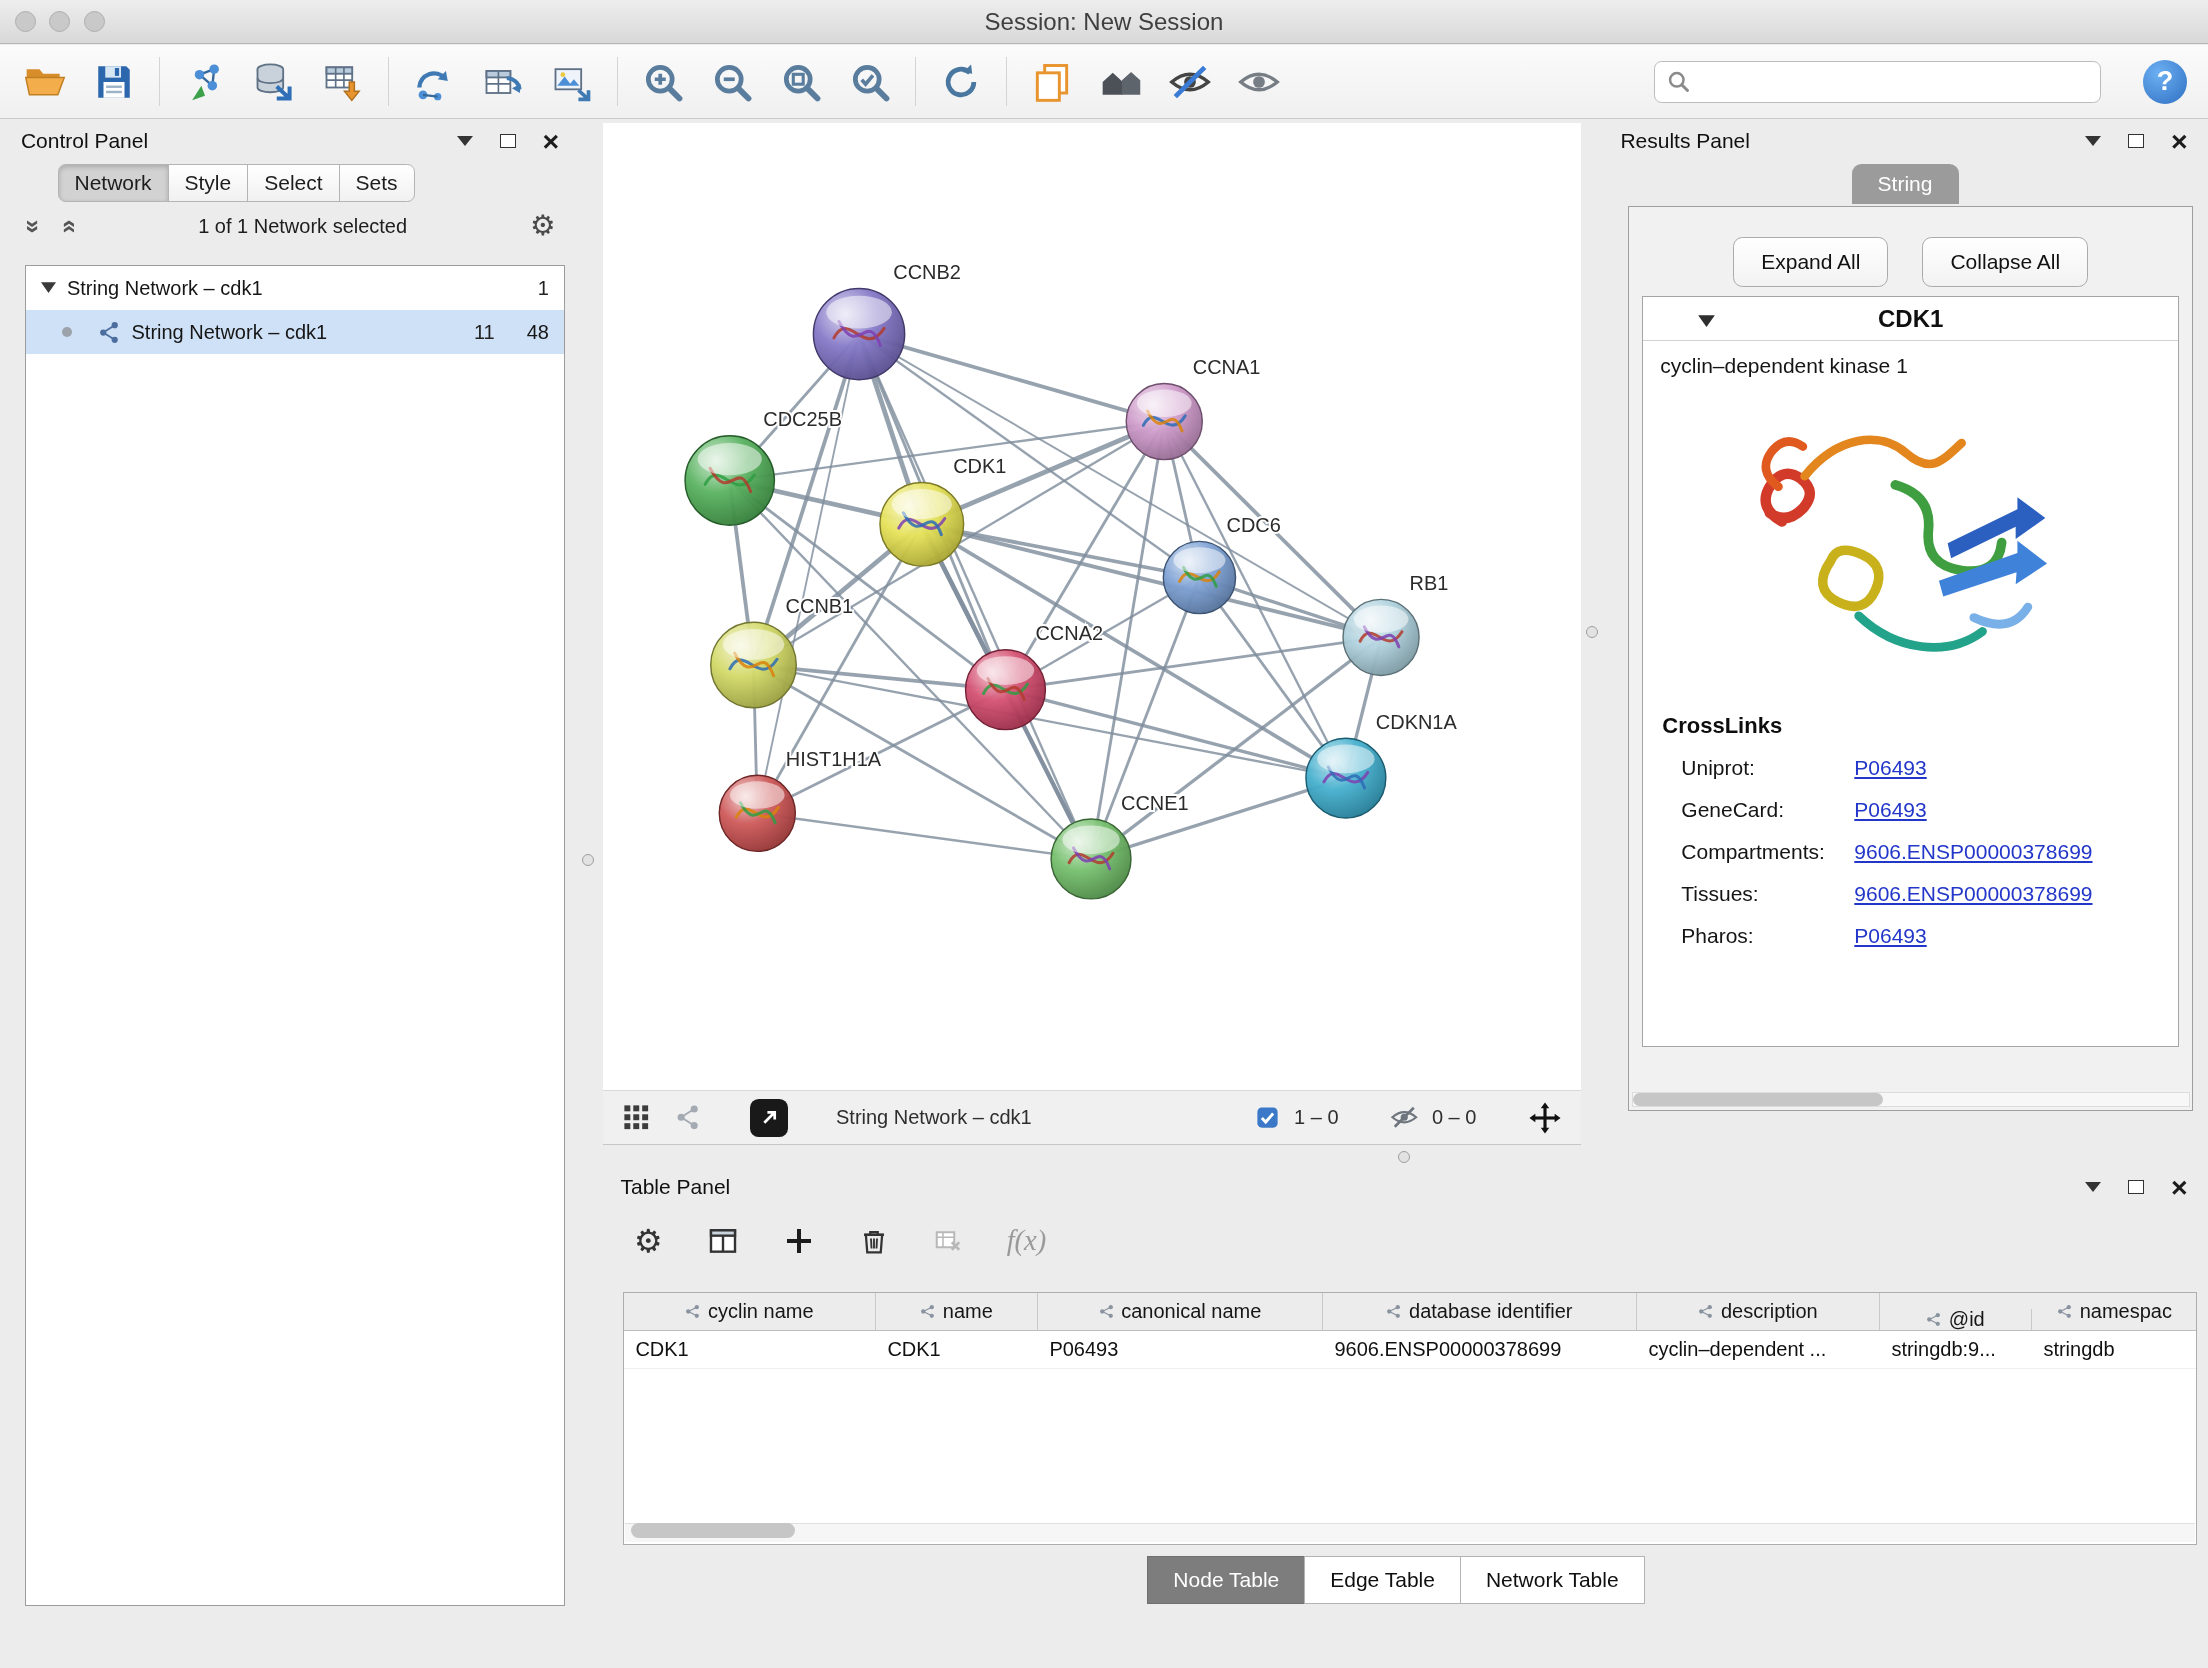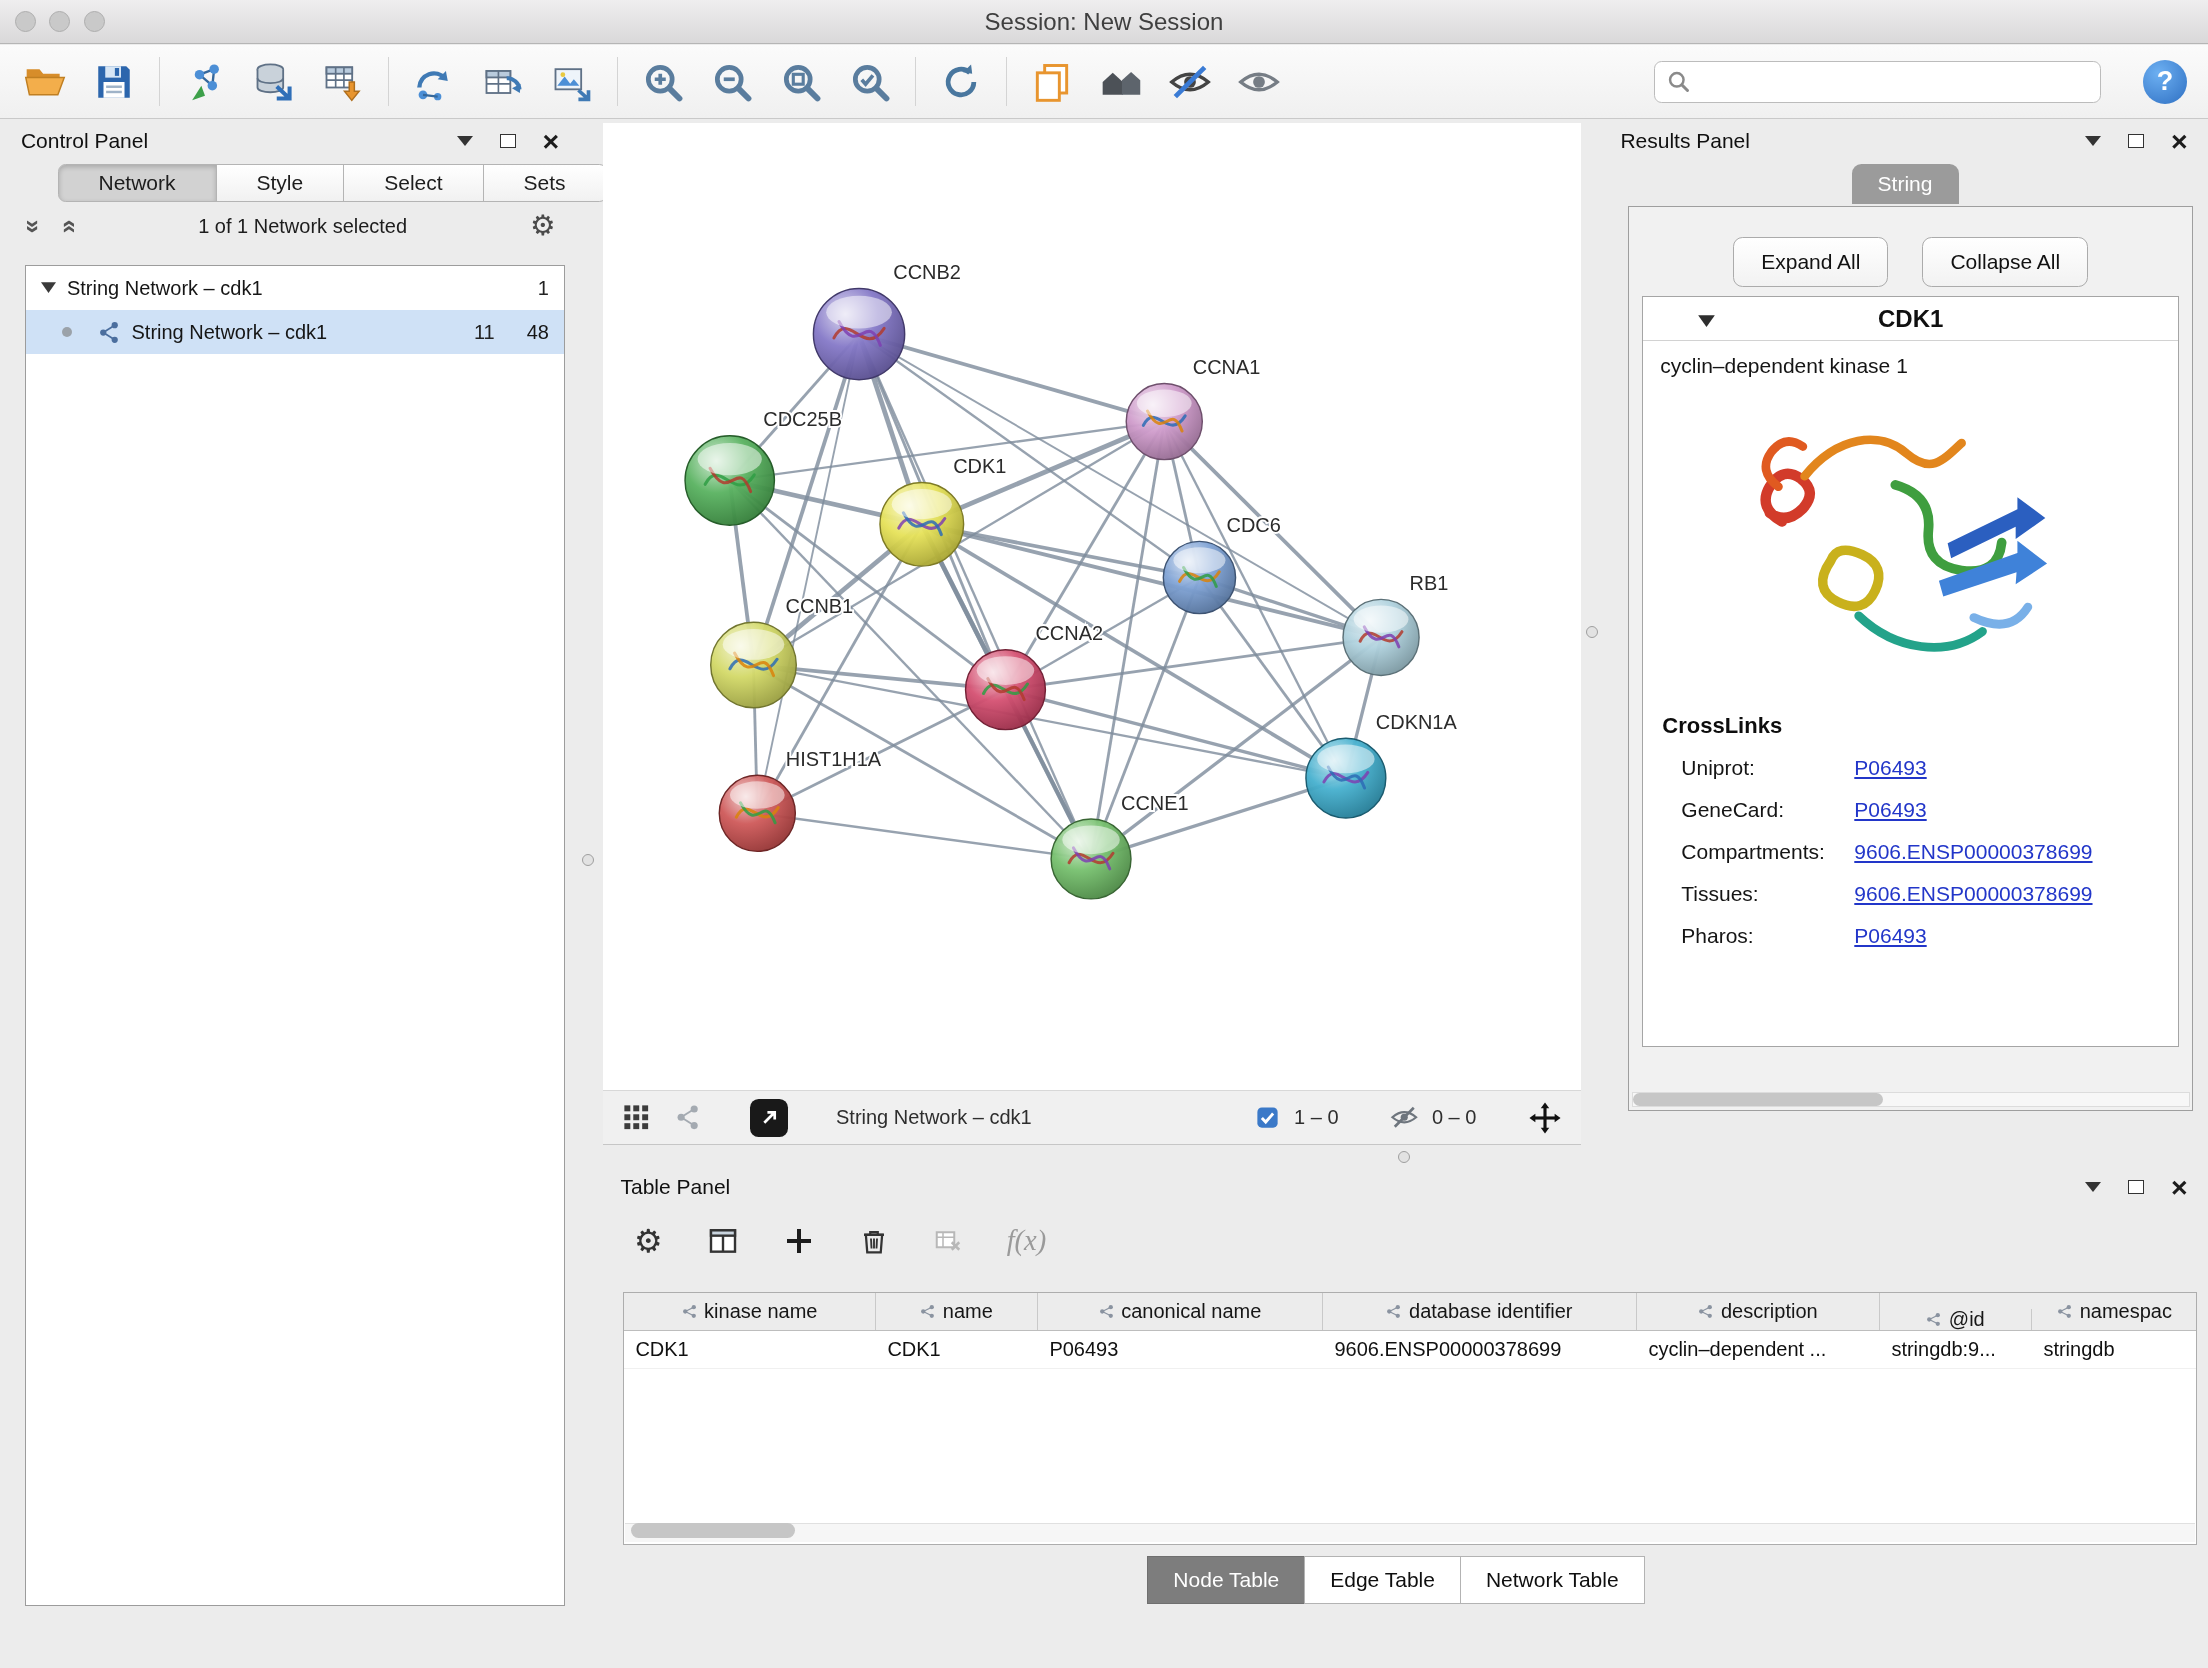--- a/index.html
+++ b/index.html
@@ -25,21 +25,21 @@
   
   .panel-header{display:flex;align-items:center;height:38px;font-size:21px;color:#101010;padding:0 5.7px 0 11.4px}
   .ph-icons{margin-left:auto;display:flex;align-items:center;gap:27px;padding-right:7.6px}
   .tri{width:0;height:0;border-left:8.6px solid transparent;border-right:8.6px solid transparent;border-top:10.5px solid #333}
   .floatbox{width:16px;height:14.3px;border:1.9px solid #333;background:#fff}
   .closex{font-size:28.5px;font-weight:bold;color:#1c1c1c;line-height:1}
 
   
   .control-panel{position:absolute;left:9.5px;top:122px;width:563px;height:1486px}
   .seg-tabs{display:flex;margin:3.8px 0 0 48px}
-  .seg-tab{height:38px;padding:0 40px;display:flex;align-items:center;font-size:21px;background:linear-gradient(#ffffff,#f1f1f1);border:1px solid #b4b4b4;margin-left:-1px;color:#1d1d1d}
+  .seg-tab{height:38px;padding:0 16px;display:flex;align-items:center;font-size:21px;background:linear-gradient(#ffffff,#f1f1f1);border:1px solid #b4b4b4;margin-left:-1px;color:#1d1d1d}
   .seg-tab:first-child{border-radius:7.6px 0 0 7.6px;margin-left:0}
   .seg-tab:last-child{border-radius:0 7.6px 7.6px 0}
   .seg-tab.selected{background:#d2d2d2;box-shadow:inset 0 1.9px 4.8px rgba(0,0,0,.2)}
   .sel-row{display:flex;align-items:center;height:49px;padding:0 17px;font-size:20px;color:#1d1d1d}
   .chev{color:#555;font-weight:bold;font-size:25px;display:inline-block;line-height:1}
   .chev.down{transform:rotate(90deg)}
   .chev.up{transform:rotate(-90deg)}
   .gear{font-family:"DejaVu Sans",sans-serif;font-size:28.5px;color:#4a4a4a;line-height:1}
   .tree-box{position:absolute;left:15px;right:7.6px;top:143px;bottom:1.9px;background:#fff;border:1px solid #9c9c9c;overflow:hidden}
   .tree-row{display:flex;align-items:center;height:44px;font-size:20px;padding:0 15px;color:#161616}
@@ -658,21 +658,21 @@
     </div>
     <div class="tp-table">
       <div class="tp-hrow">
           <div class="tp-hcell" style="width: 252px;">
             <svg viewBox="0 0 14 14" width="15" height="15">
               <circle cx="3" cy="7" r="2" fill="#8a93a0"></circle>
               <circle cx="11" cy="3" r="2" fill="#8a93a0"></circle>
               <circle cx="11" cy="11" r="2" fill="#8a93a0"></circle>
               <path d="M3 7 L11 3 M3 7 L11 11" stroke="#8a93a0" stroke-width="1.2"></path>
             </svg>
-            <span>kinase name</span>
+            <span>cyclin name</span>
           </div>
           <div class="tp-hcell" style="width: 162px;">
             <svg viewBox="0 0 14 14" width="15" height="15">
               <circle cx="3" cy="7" r="2" fill="#8a93a0"></circle>
               <circle cx="11" cy="3" r="2" fill="#8a93a0"></circle>
               <circle cx="11" cy="11" r="2" fill="#8a93a0"></circle>
               <path d="M3 7 L11 3 M3 7 L11 11" stroke="#8a93a0" stroke-width="1.2"></path>
             </svg>
             <span>name</span>
           </div>

